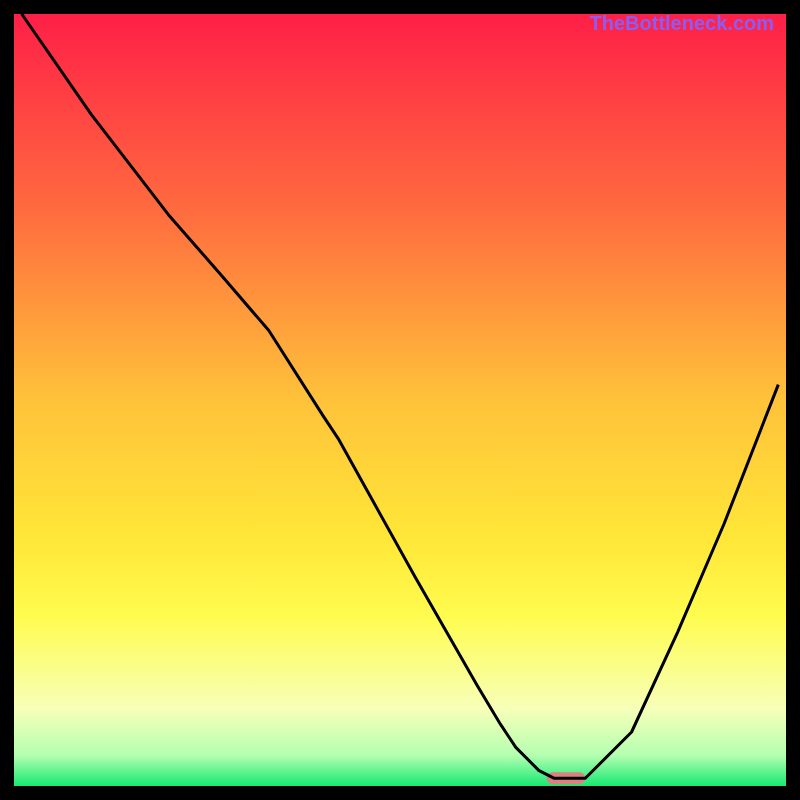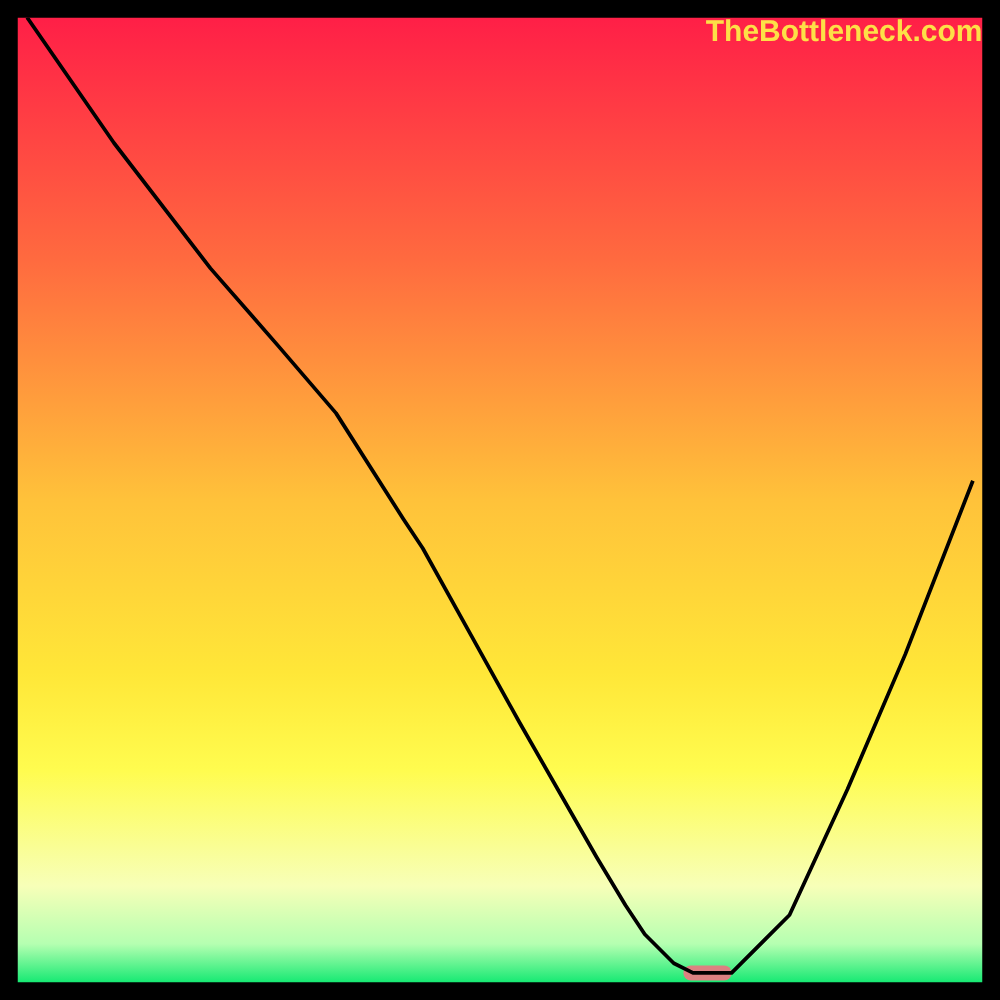--- a/index.html
+++ b/index.html
@@ -13,25 +13,25 @@
   .plot-area {
     position: absolute;
     left: 14px;
     top: 14px;
     width: 772px;
     height: 772px;
   }
   .watermark {
     position: absolute;
     top: -2px;
-    right: 0px;
+    right: 12px;
     font-family: Arial, Helvetica, sans-serif;
-    font-size: 24px;
+    font-size: 20px;
     font-weight: bold;
-    color: #fde047;
+    color: #8b5cf6;
     z-index: 10;
   }
   svg { display: block; }
 </style>
 </head>
 <body>
 
 <div class="frame">
   <div class="plot-area">
     <div class="watermark">TheBottleneck.com</div>

